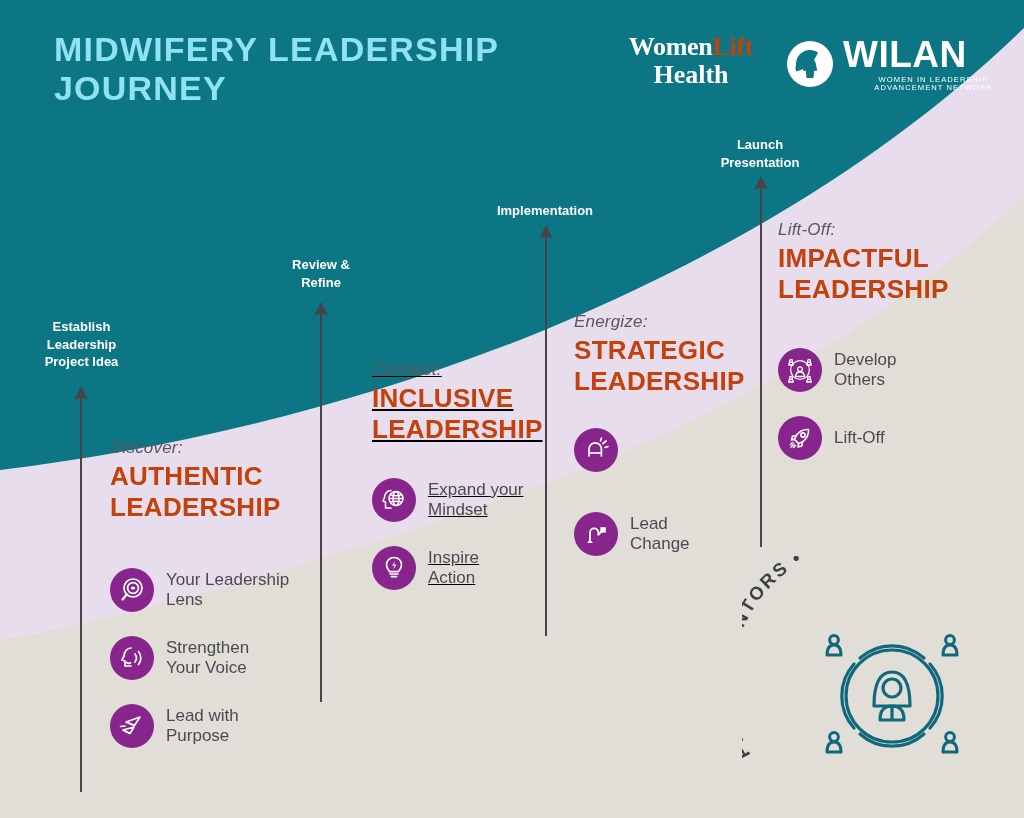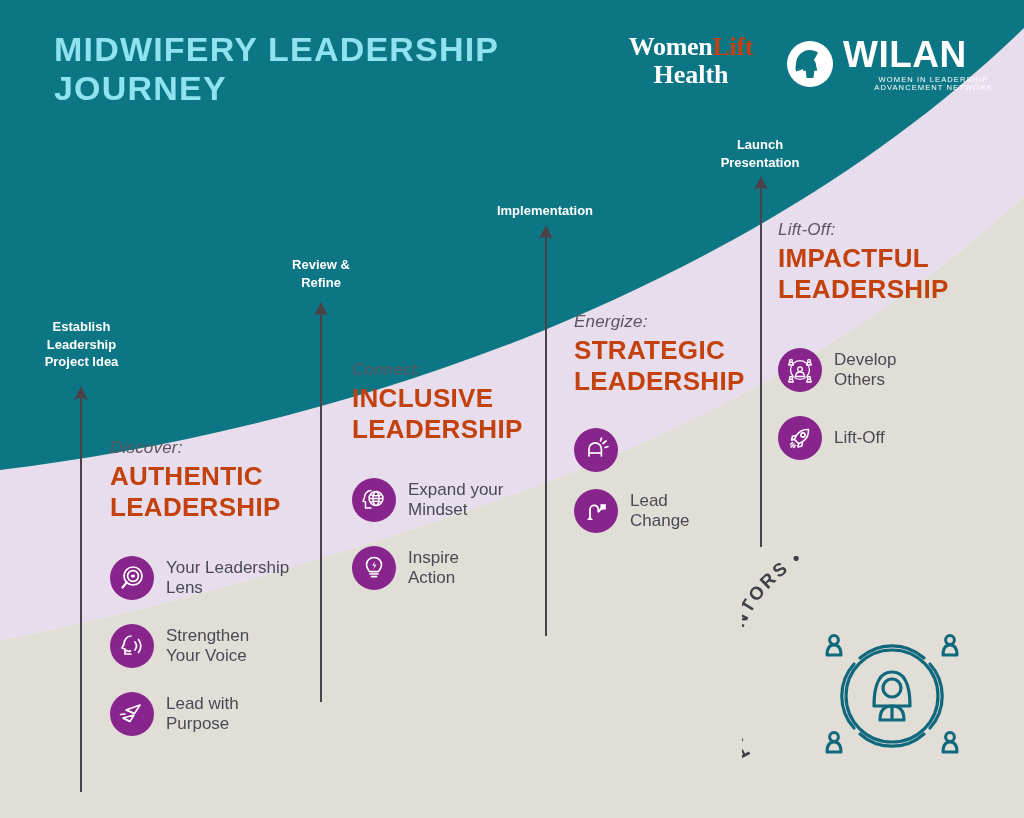--- a/index.html
+++ b/index.html
@@ -171,21 +171,21 @@
     <line x1="15" y1="8" x2="15" y2="373" stroke="#4a4248" stroke-width="2"></line>
     <path d="M15 2 L22 16 Q15 12 8 16 Z" fill="#4a4248"></path>
   </svg>
 
   <div class="stage" style="left:110px; top:438px; width:205px;">
     <div class="eyebrow">Discover:</div>
     <div class="name">
       <div>AUTHENTIC</div>
       <div>LEADERSHIP</div>
     </div>
-    <div class="items" style="margin-top:34px;">
+    <div class="items" style="margin-top:46px;">
 
       <div class="item">
         <span class="ibadge">
           <svg width="30" height="30" viewBox="0 0 30 30" fill="none" stroke="#ffffff" stroke-width="1.7">
             <circle cx="16" cy="13" r="9"></circle>
             <circle cx="16" cy="13" r="5.4"></circle>
             <ellipse cx="16" cy="13" rx="2.2" ry="1.5" fill="#ffffff" stroke="none"></ellipse>
             <line x1="9.8" y1="19.4" x2="5.5" y2="24.5" stroke-linecap="round" stroke-width="2.2"></line>
           </svg>
         </span>
@@ -222,21 +222,21 @@
         </span>
         <span class="ilabel">
           <div>Lead with</div>
           <div>Purpose</div>
         </span>
       </div>
 
     </div>
   </div>
 
-  <div class="stage" style="left:352px; top:360px; width:200px;">
+  <div class="stage" style="left:372px; top:360px; width:200px;text-decoration:underline;">
     <div class="eyebrow">Connect:</div>
     <div class="name">
       <div>INCLUSIVE</div>
       <div>LEADERSHIP</div>
     </div>
     <div class="items" style="margin-top:34px;">
 
       <div class="item">
         <span class="ibadge">
           <svg width="30" height="30" viewBox="0 0 30 30" fill="none" stroke="#ffffff" stroke-width="1.5">
@@ -287,21 +287,21 @@
             <path d="M8 21 L8 14 A6.2 6.2 0 0 1 20.4 14 L20.4 21" stroke-linecap="round"></path>
             <line x1="8" y1="18" x2="14.2" y2="18"></line>
             <line x1="14.2" y1="18" x2="20.4" y2="18"></line>
             <line x1="22" y1="8.5" x2="25" y2="6" stroke-linecap="round"></line>
             <line x1="24" y1="12.5" x2="27" y2="11.5" stroke-linecap="round"></line>
             <line x1="19.5" y1="6" x2="20.5" y2="3" stroke-linecap="round"></line>
           </svg>
         </span>
       </div>
 
-      <div class="item" style="margin-top:17px;">
+      <div class="item" style="margin-top:40px;">
         <span class="ibadge">
           <svg width="30" height="30" viewBox="0 0 30 30" fill="none" stroke="#ffffff" stroke-width="1.8">
             <path d="M9 21 L9 13.5 A4.2 4.2 0 0 1 17.4 13.5 L17.4 15.5" stroke-linecap="round"></path>
             <path d="M17.4 15.5 L20.5 12.5" stroke-linecap="round"></path>
             <rect x="19.4" y="8.2" width="5.4" height="5.4" fill="#ffffff" stroke="none"></rect>
             <path d="M9 20.5 L6 24 L12 24 Z" fill="#ffffff" stroke="none"></path>
           </svg>
         </span>
         <span class="ilabel">
           <div>Lead</div>

